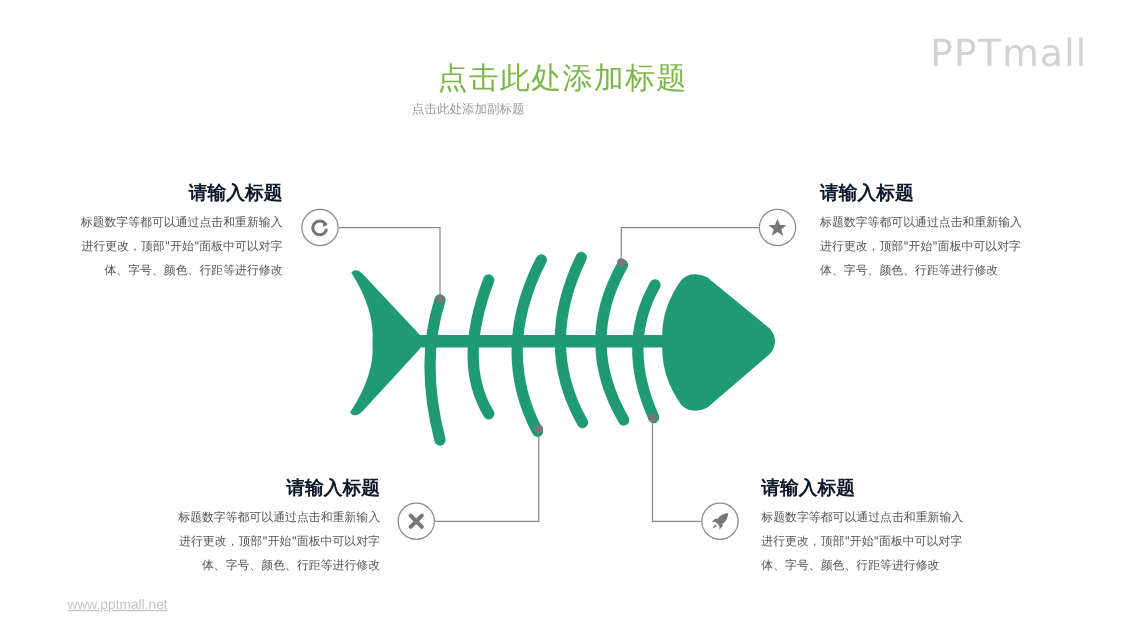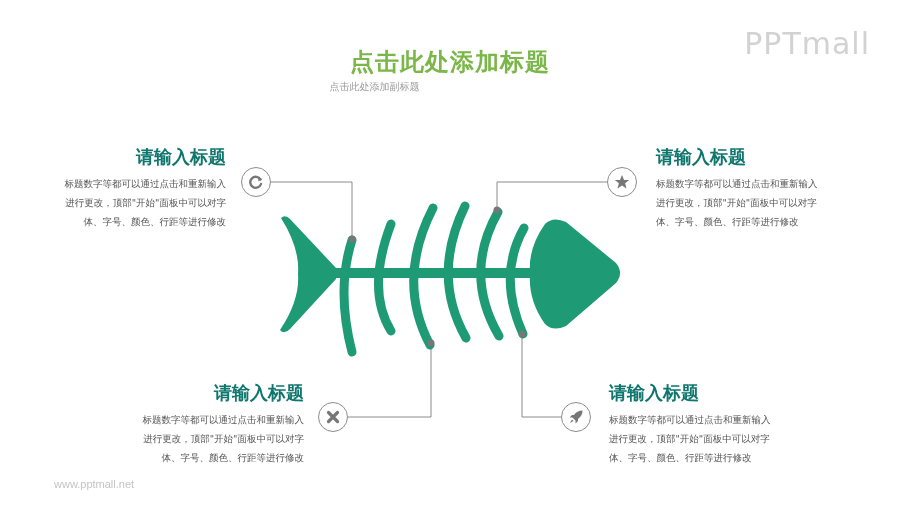--- a/index.html
+++ b/index.html
@@ -1,27 +1,27 @@
 <!DOCTYPE html>
 <html><head>
 <meta charset="utf-8">
 <style>
   html, body { margin:0; padding:0; }
   body { width:900px; height:506px; background:#ffffff; position:relative; overflow:hidden;
          font-family:"DejaVu Sans","Liberation Sans",sans-serif; }
   .title { position:absolute; left:0; width:900px; top:46px; text-align:center;
-           font-size:24px; font-weight:bold; color:#7ab648; letter-spacing:1px; }
+           font-size:24px; font-weight:normal; color:#7ab648; letter-spacing:1px; }
   .subtitle { position:absolute; left:0; width:749px; top:80px; text-align:center;
               font-size:10px; color:#9a9a9a; }
   .logo { position:absolute; right:30px; top:26px; font-size:30px; color:#d2d2d2;
           font-family:"DejaVu Sans",sans-serif; letter-spacing:1px; }
   .footer { position:absolute; left:54px; top:478px; font-size:11px; color:#c4c4c4;
-            font-family:"Liberation Sans",sans-serif; }
+            font-family:"Liberation Sans",sans-serif;text-decoration:underline; }
   .block { position:absolute; width:200px; }
-  .block .h { font-size:18px; font-weight:bold; color:#0f766e; margin-bottom:5px; }
+  .block .h { font-size:15px; font-weight:bold; color:#0f172a; margin-bottom:5px; }
   .block .p { font-size:9.5px; color:#555; line-height:19px; }
   .right { text-align:right; }
   .left { text-align:left; }
   svg.main { position:absolute; left:0; top:0; }
   .icon-circle { position:absolute; width:30px; height:30px; border:1px solid #8c8c8c;
                  border-radius:50%; background:#fff; box-sizing:border-box;
                  display:flex; align-items:center; justify-content:center; }
 </style>
 </head>
 <body>

